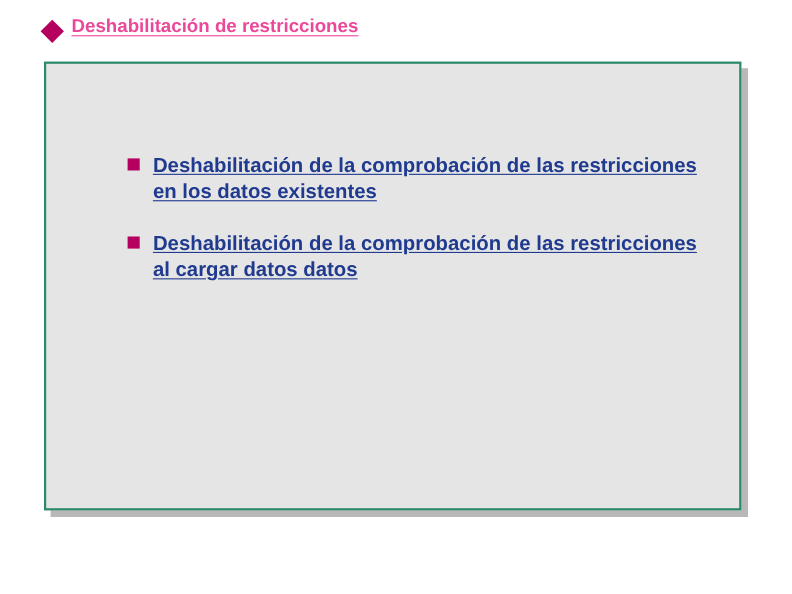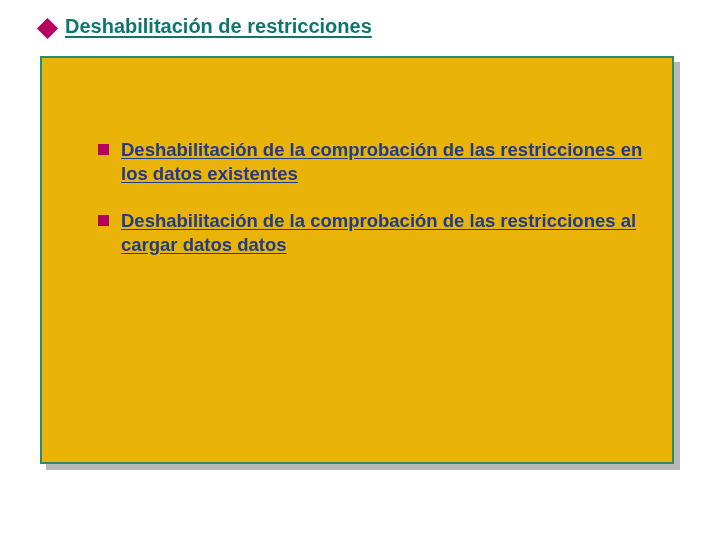--- a/index.html
+++ b/index.html
@@ -24,44 +24,44 @@
   .diamond {
     width: 15px;
     height: 15px;
     background: #b5005f;
     transform: rotate(45deg);
     margin-top: 7px;
     margin-left: 2px;
     flex-shrink: 0;
   }
   .title-text {
-    color: #0f766e;
-    font-size: 20px;
+    color: #ec4899;
+    font-size: 17px;
     font-weight: 700;
     text-decoration: underline;
     text-underline-offset: 3px;
     line-height: 1.2;
   }
   .content-shadow {
     position: absolute;
     top: 62px;
     left: 46px;
     width: 634px;
     height: 408px;
     background: #b8b8b8;
   }
   .content-box {
     position: absolute;
     top: 56px;
     left: 40px;
     width: 634px;
     height: 408px;
-    background: #eab308;
+    background: #e5e5e5;
     border: 2px solid #2a8a6a;
-    padding: 80px 20px 20px 56px;
+    padding: 80px 20px 20px 74px;
   }
   .bullet-item {
     display: flex;
     align-items: flex-start;
     gap: 12px;
     margin-bottom: 24px;
   }
   .square {
     width: 11px;
     height: 11px;

